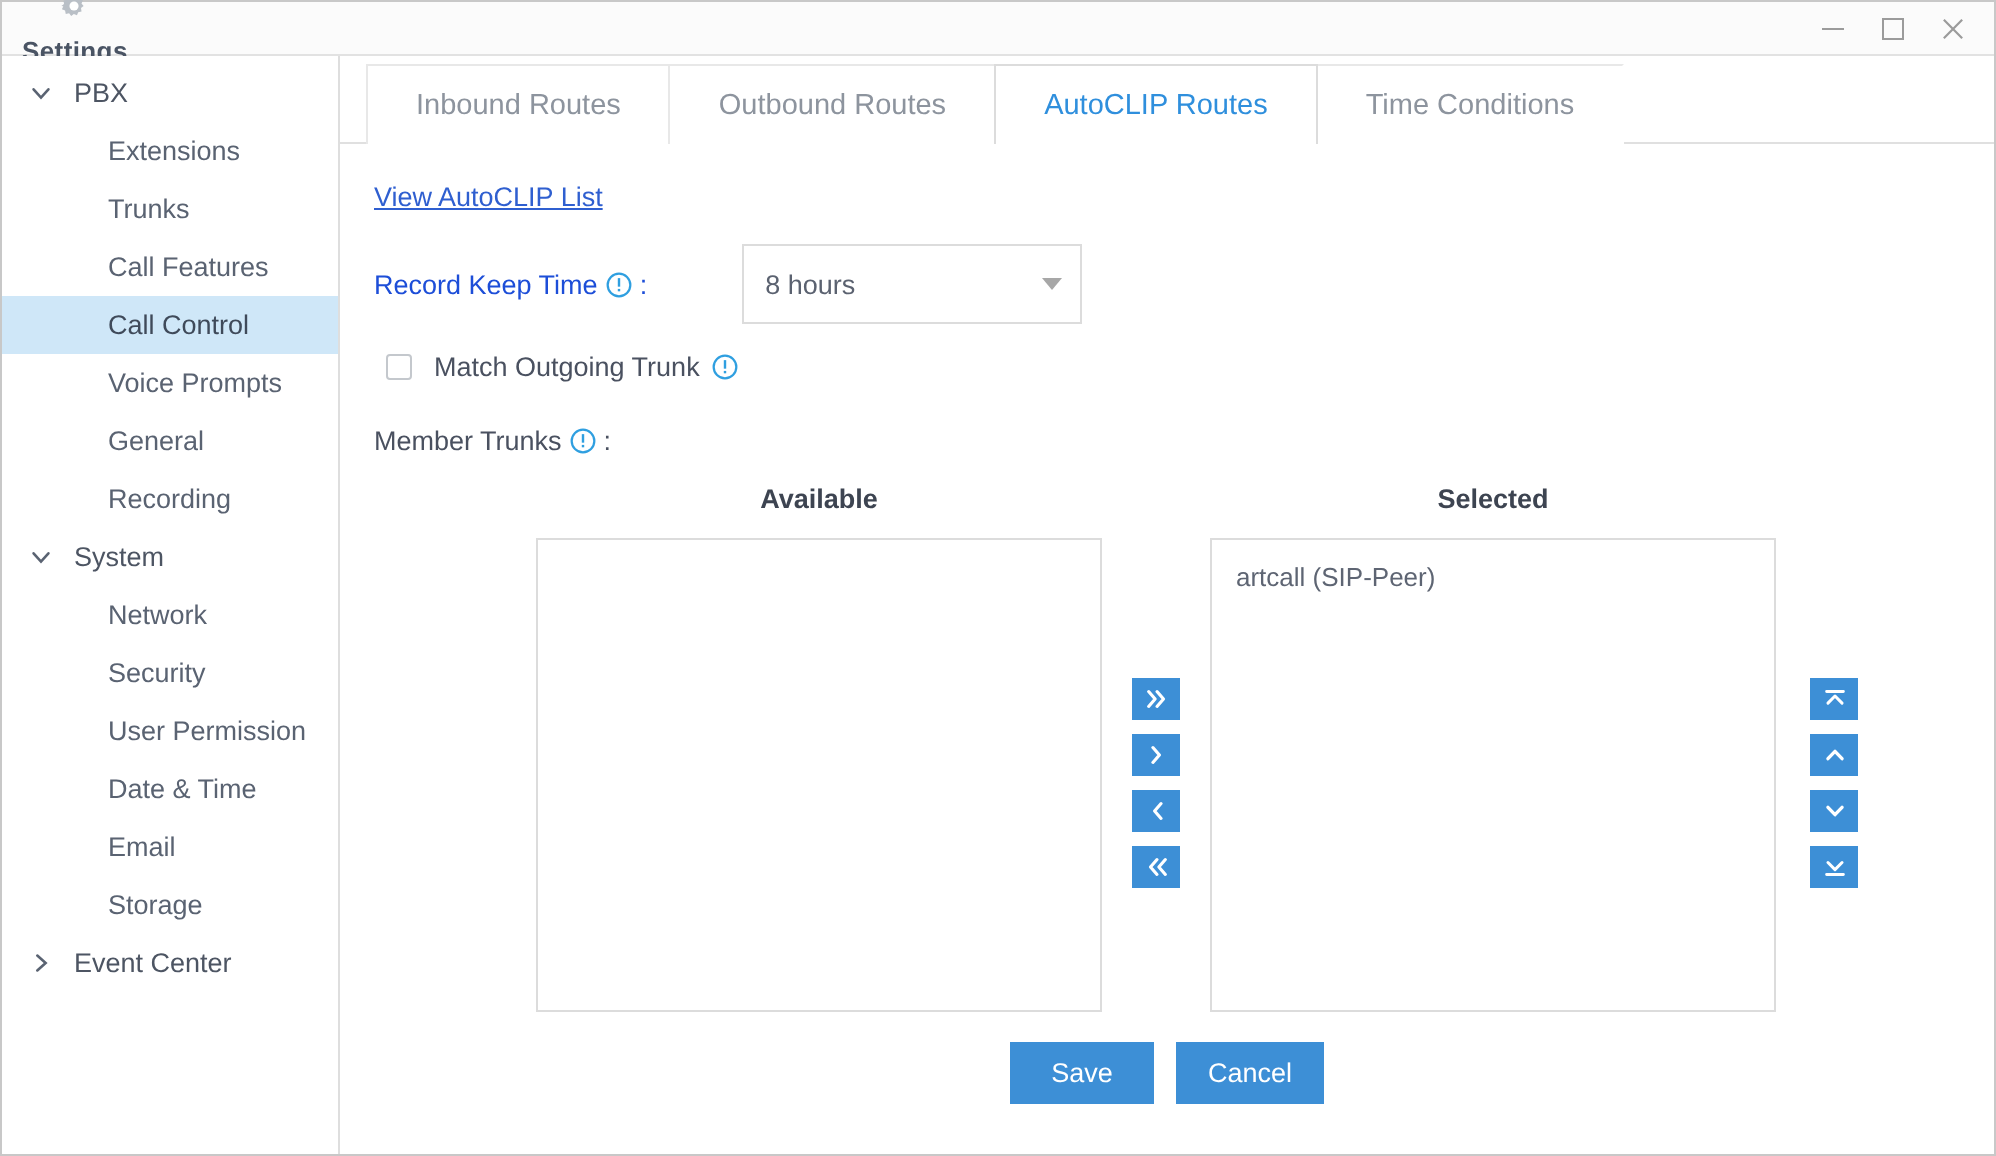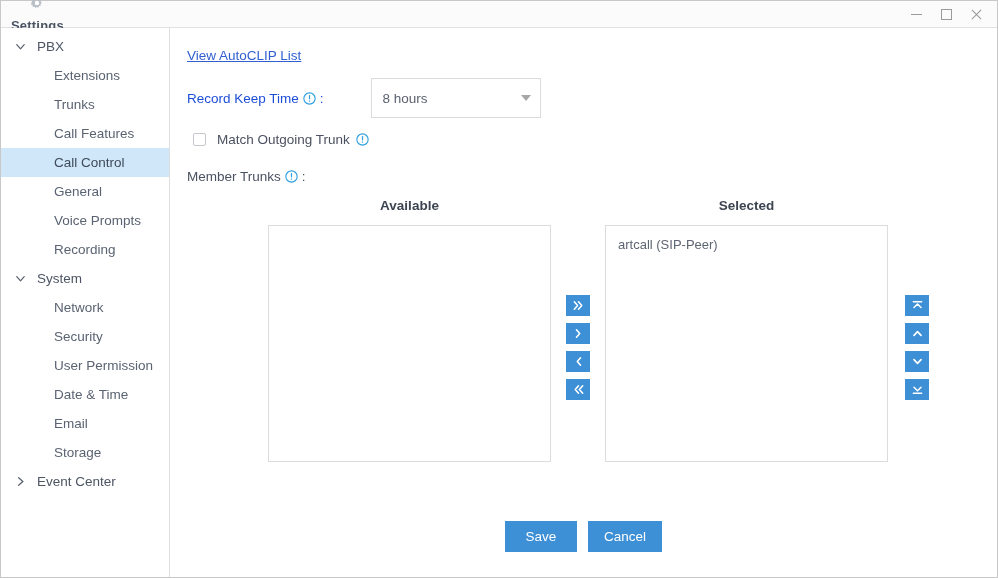--- a/index.html
+++ b/index.html
@@ -420,22 +420,22 @@
           <svg width="13" height="13" viewBox="0 0 14 14">
               <path d="M3 5 L7 9.5 L11 5" stroke="#5a6372" stroke-width="1.4" fill="none" stroke-linecap="round"></path>
             </svg>
         </span>
         <span class="nav-group-label">PBX</span>
       </div>
       <div class="nav-item">Extensions</div>
       <div class="nav-item">Trunks</div>
       <div class="nav-item">Call Features</div>
       <div class="nav-item active">Call Control</div>
+      <div class="nav-item">Voice Prompts</div>
       <div class="nav-item">General</div>
-      <div class="nav-item">Voice Prompts</div>
       <div class="nav-item">Recording</div>
 
       <div class="nav-group-header">
         <span class="chev">
           <svg width="13" height="13" viewBox="0 0 14 14">
               <path d="M3 5 L7 9.5 L11 5" stroke="#5a6372" stroke-width="1.4" fill="none" stroke-linecap="round"></path>
             </svg>
         </span>
         <span class="nav-group-label">System</span>
       </div>
@@ -452,20 +452,26 @@
               <path d="M5 3 L9.5 7 L5 11" stroke="#5a6372" stroke-width="1.4" fill="none" stroke-linecap="round"></path>
             </svg>
         </span>
         <span class="nav-group-label">Event Center</span>
       </div>
 
     </div>
 
     <div class="content">
 
+      <div class="tabbar">
+        <div class="tab">Inbound Routes</div>
+        <div class="tab">Outbound Routes</div>
+        <div class="tab active">AutoCLIP Routes</div>
+        <div class="tab tab-last">Time Conditions</div>
+      </div>
 
       <div class="form-area">
 
         <div class="link-row">
           <span class="autoclip-link">View AutoCLIP List</span>
         </div>
 
         <div class="field-row">
           <span class="field-label">
             <span>Record Keep Time</span>

